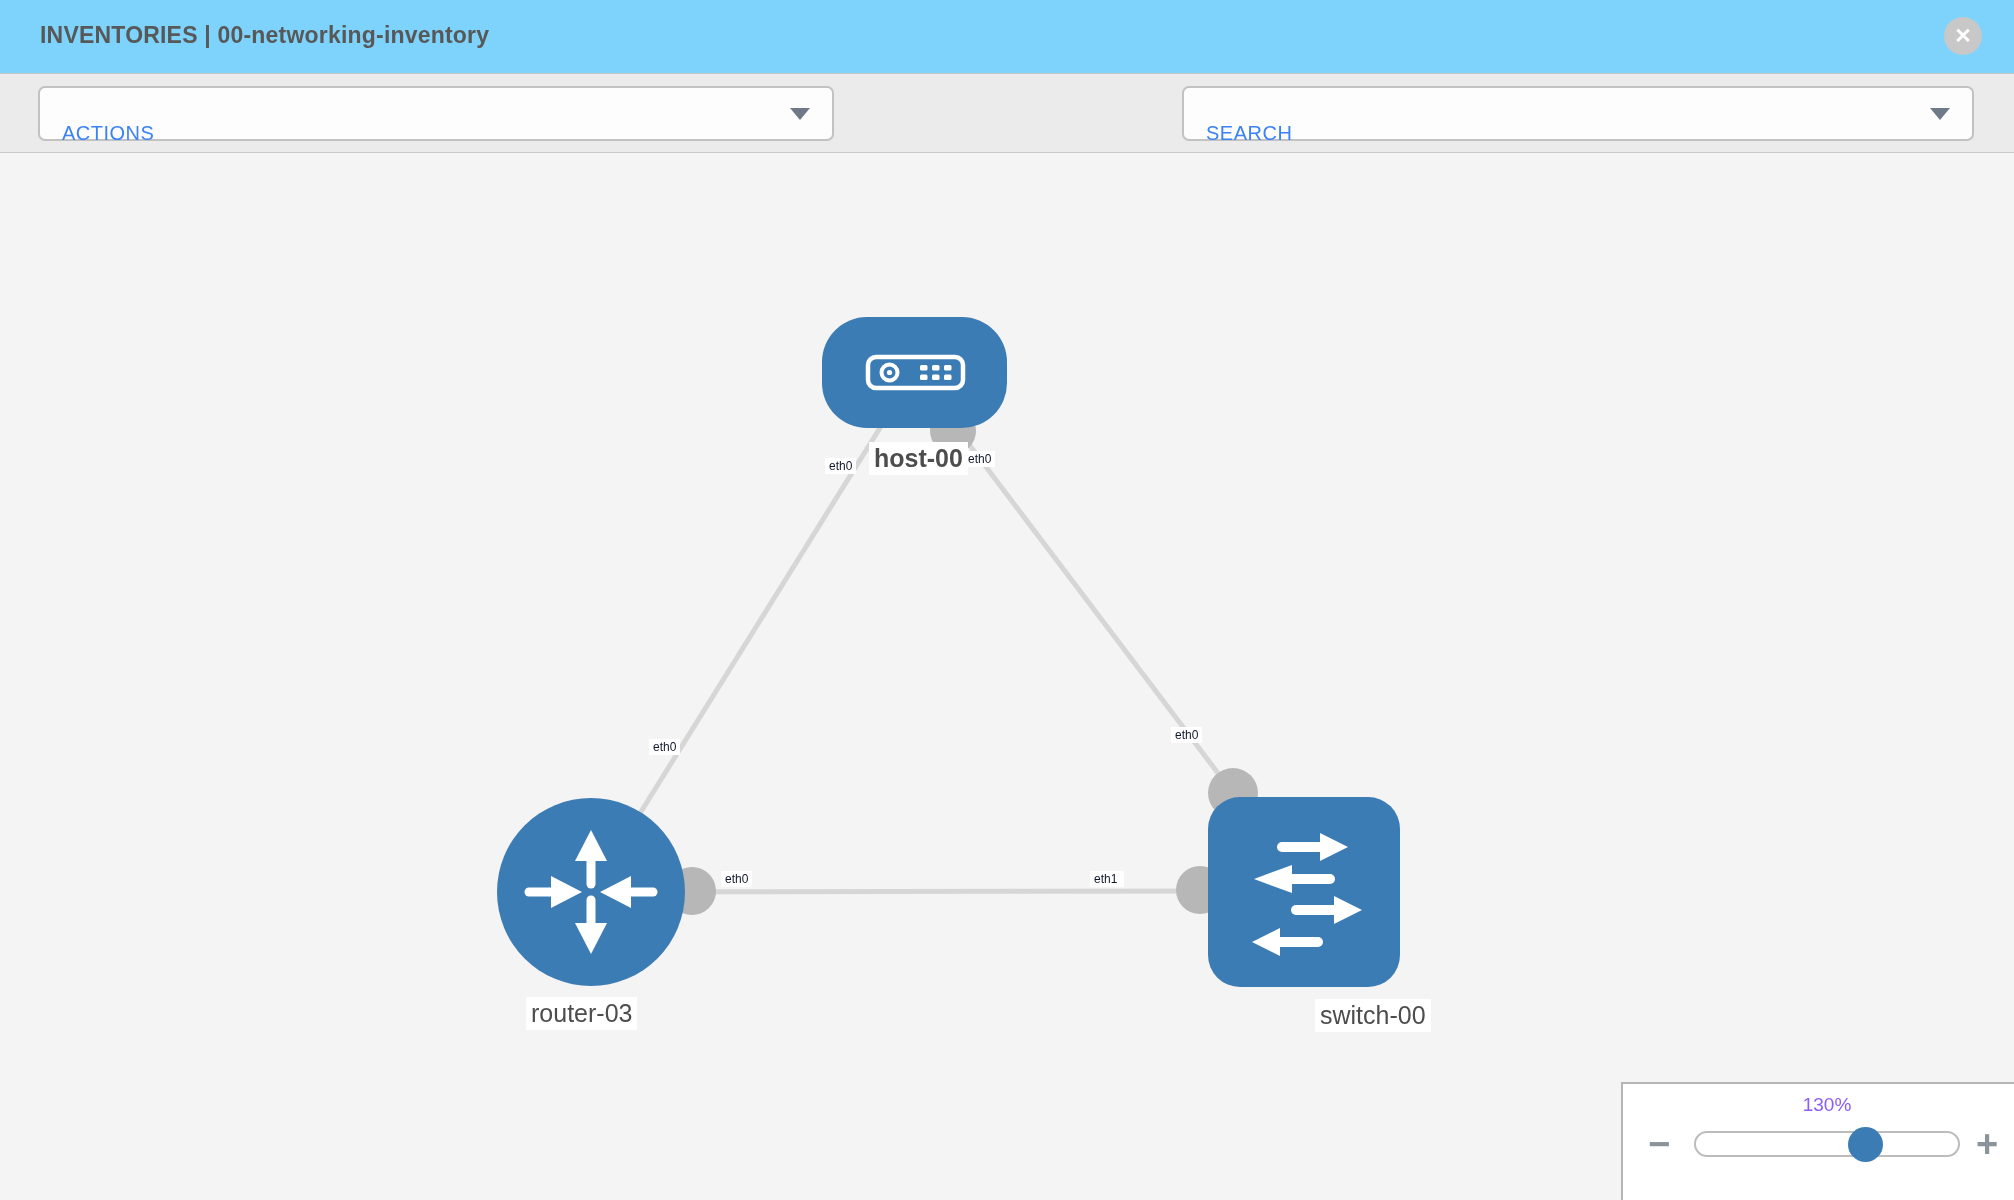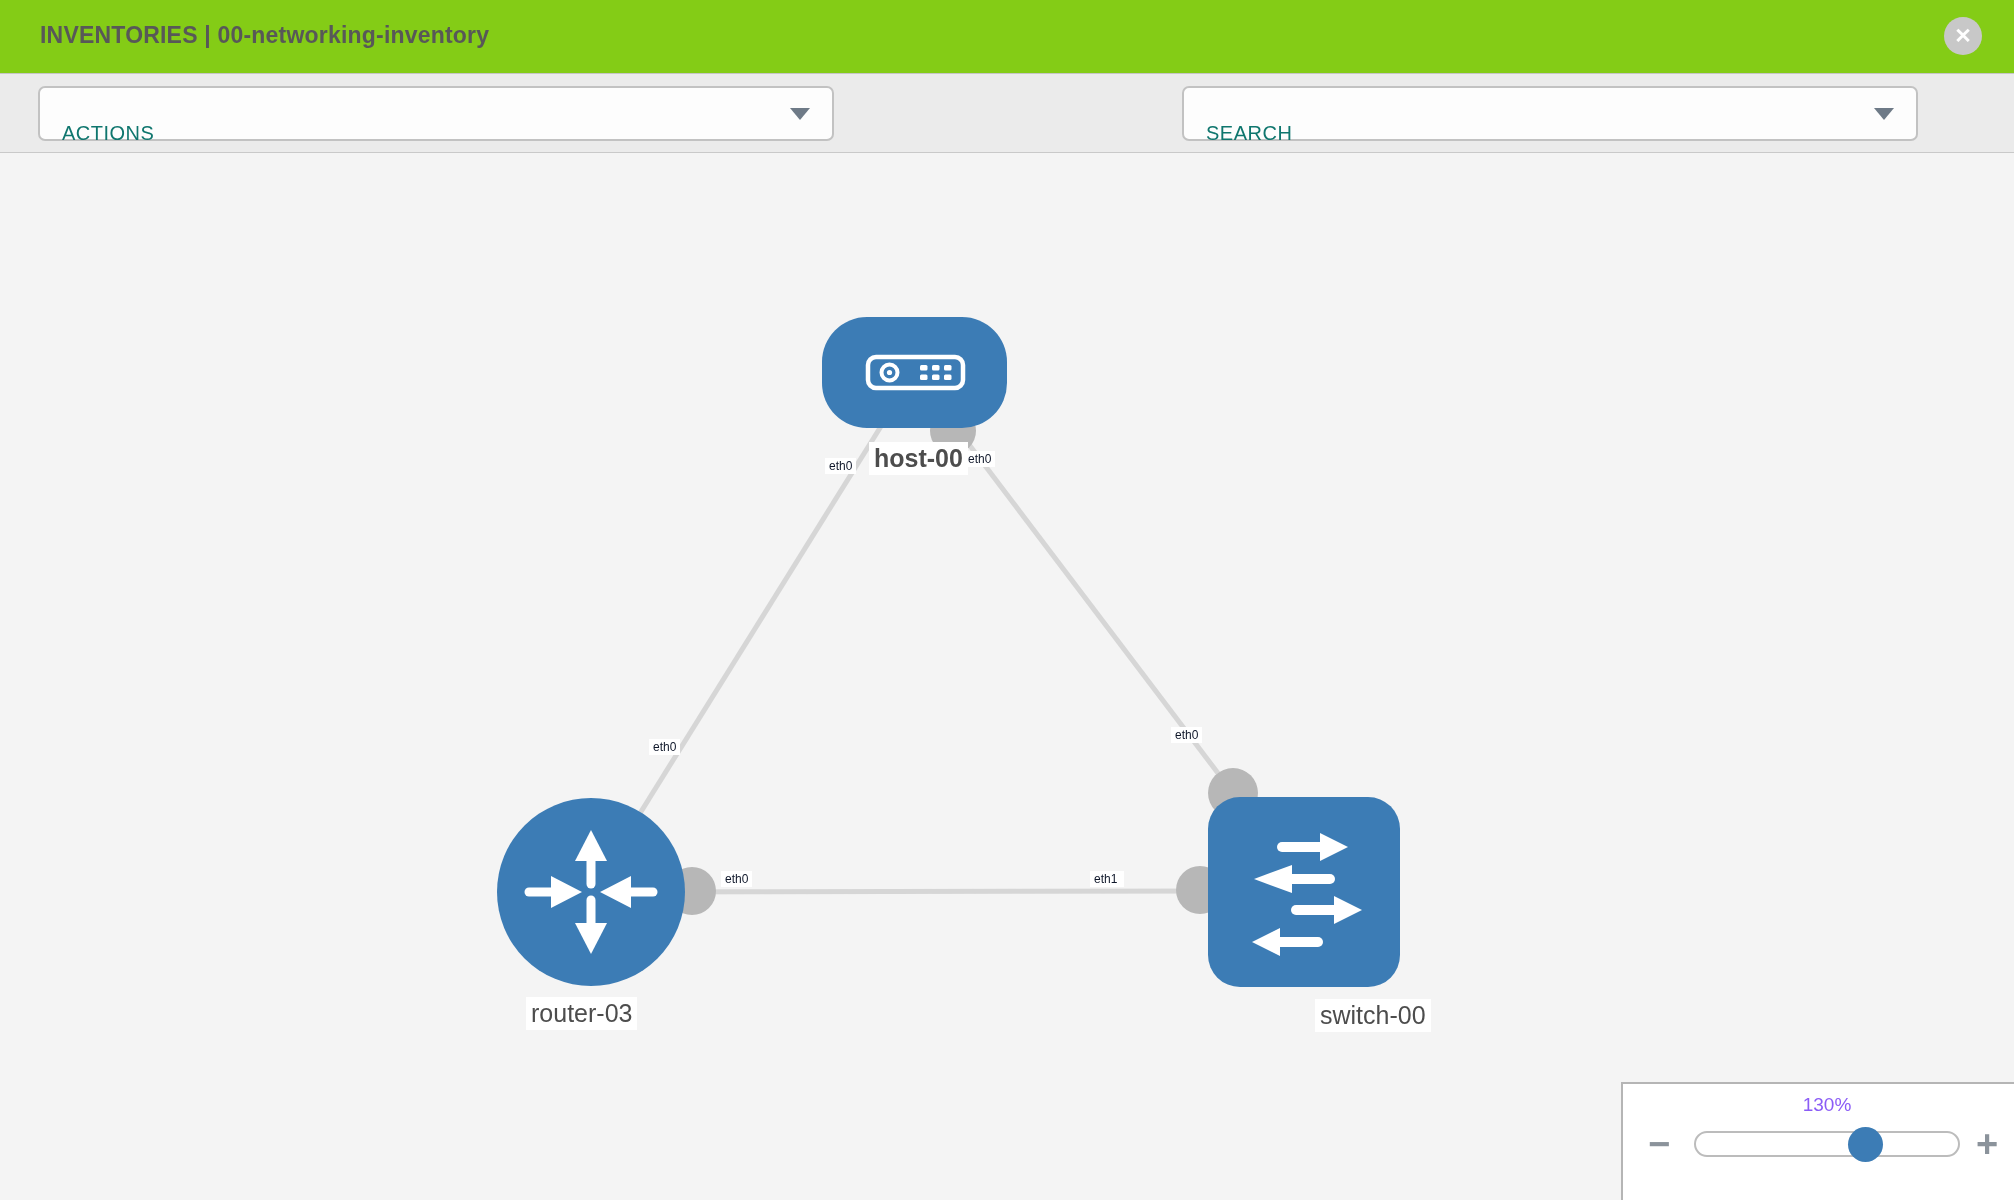--- a/index.html
+++ b/index.html
@@ -1,36 +1,36 @@
 <!DOCTYPE html>
 <html><head>
 <meta charset="utf-8">
 <style>
   * { margin:0; padding:0; box-sizing:border-box; }
   html,body { background:#fff; }
   body { font-family:"Liberation Sans", sans-serif; }
   .app { position:relative; width:2014px; height:1200px; overflow:hidden; background:#f4f4f4; }
 
   
-  .header { position:absolute; left:0; top:0; width:2014px; height:73px; background:#84cc16; }
+  .header { position:absolute; left:0; top:0; width:2014px; height:73px; background:#7dd3fc; }
   .page-title { position:absolute; left:40px; top:22px; font-size:23px; font-weight:bold; color:#585858; letter-spacing:.2px; }
   .close-btn { position:absolute; left:1944px; top:17px; width:38px; height:38px; border-radius:50%;
                background:#c8c8c8; color:#fff; display:flex; align-items:center; justify-content:center;
                font-size:21px; font-weight:bold; cursor:pointer; }
 
   
   .toolbar { position:absolute; left:0; top:73px; width:2014px; height:80px; background:#ebebeb;
              border-top:1px solid #c6c6c6; border-bottom:1px solid #c9c9c9; }
   .combo { position:absolute; top:12px; height:55px; background:#fdfdfd; border:2px solid #c2c2c2;
            border-radius:7px; display:flex; align-items:center; padding:0 22px; cursor:pointer; }
-  .combo .combo-text { font-size:20px; color:#0f766e; letter-spacing:.5px; flex:1;margin-top:40px; }
+  .combo .combo-text { font-size:20px; color:#3b82f6; letter-spacing:.5px; flex:1;margin-top:40px; }
   .combo .chev { width:0; height:0; border-left:10px solid transparent; border-right:10px solid transparent;
                  border-top:12px solid #6e7a87; margin-left:12px; }
   .combo.actions { left:38px; width:796px; }
-  .combo.search  { left:1182px; width:736px; }
+  .combo.search  { left:1182px; width:792px; }
   .tool-icon { position:absolute; top:94px; width:40px; height:40px; cursor:pointer; }
   .tool-icon svg { width:40px; height:40px; }
 
   
   .canvas { position:absolute; left:0; top:153px; width:2014px; height:1047px; background:#f4f4f4; overflow:hidden; }
   .topo-svg { position:absolute; left:0; top:0; }
 
   
   .chip { position:absolute; background:#fff; color:#4d4d4d; white-space:nowrap; }
   .node-label { font-size:25px; padding:2px 5px; z-index:4; }

